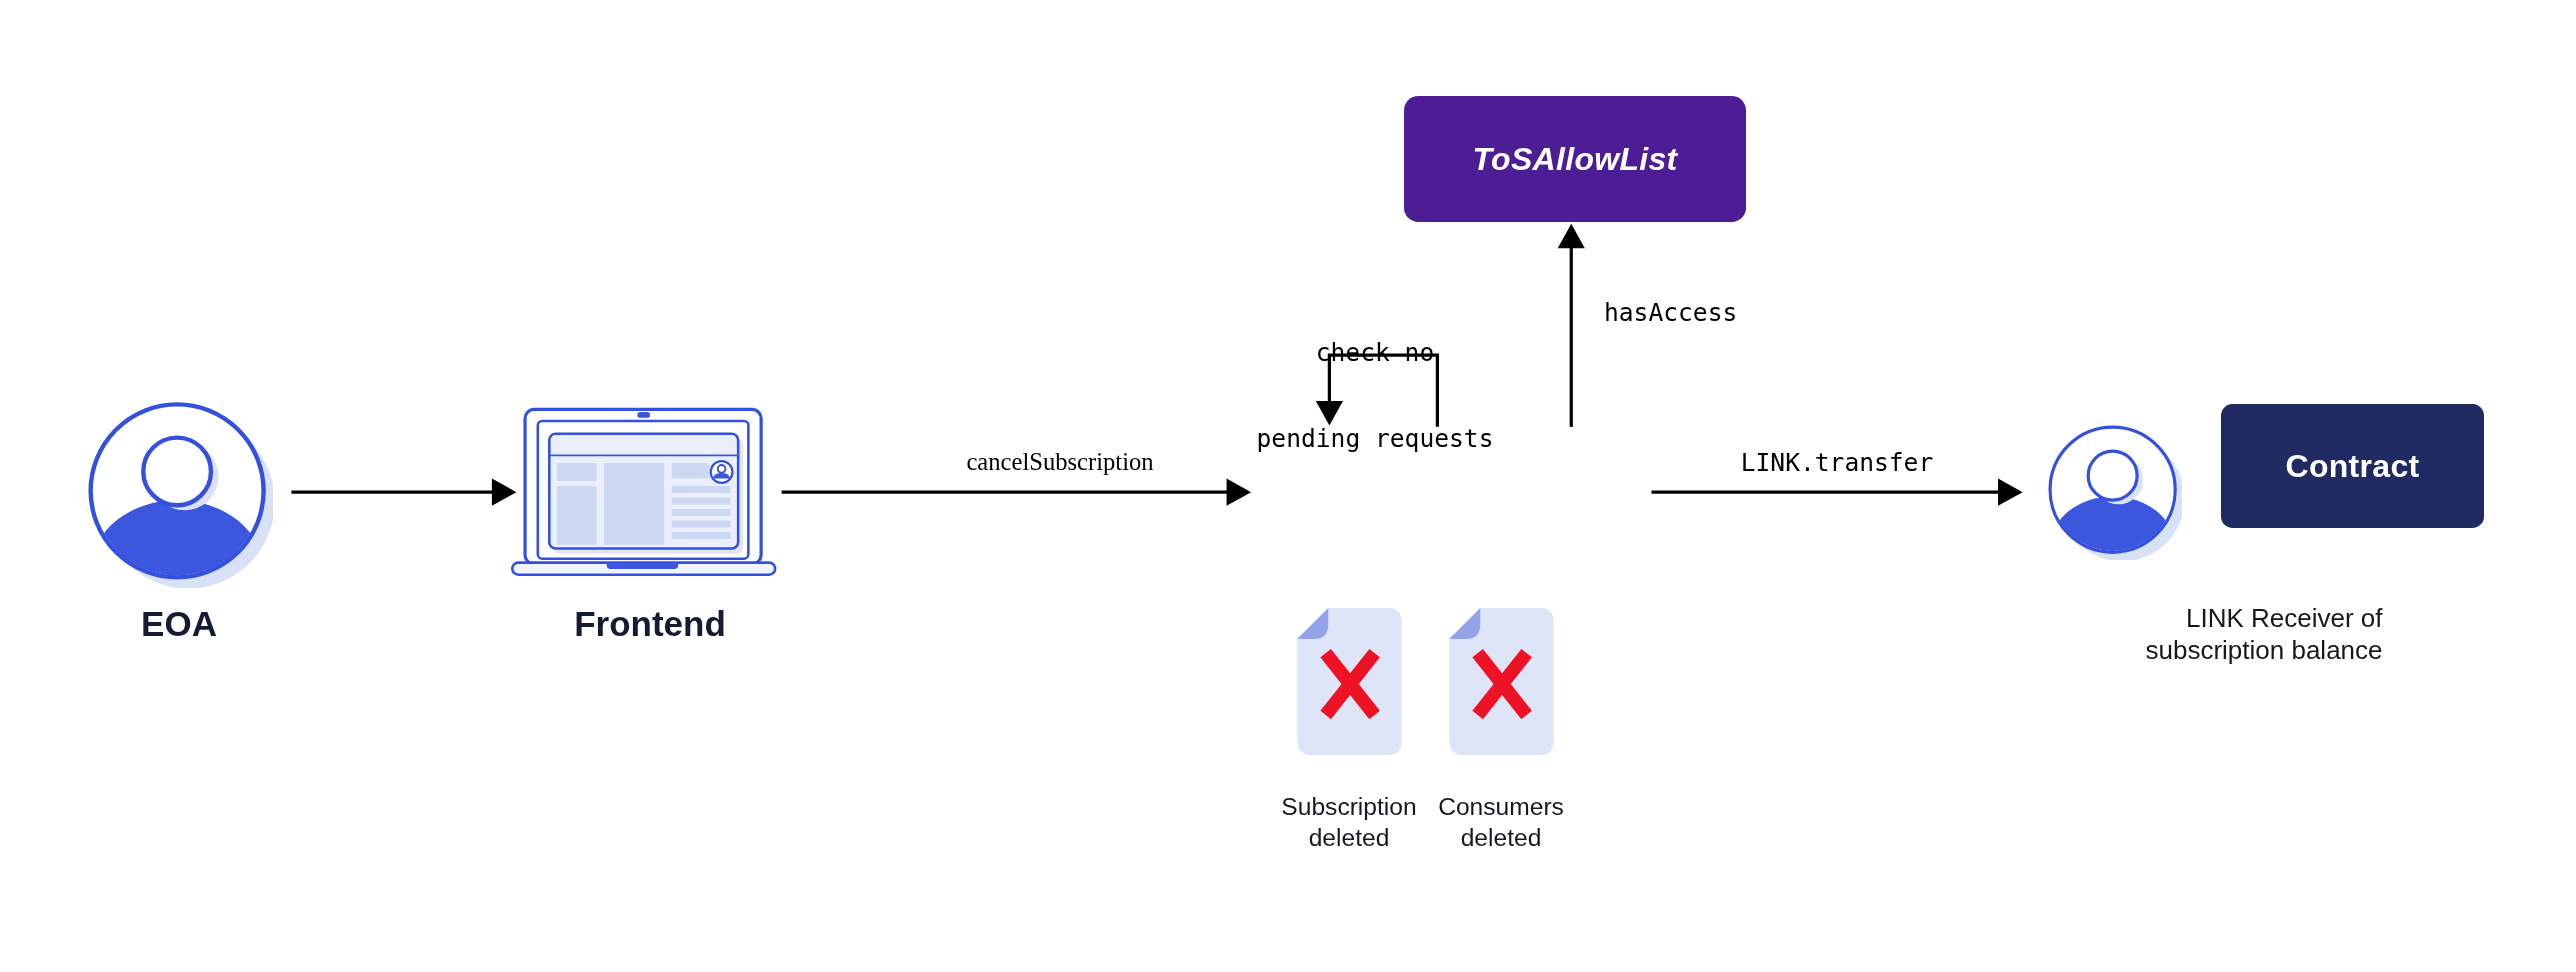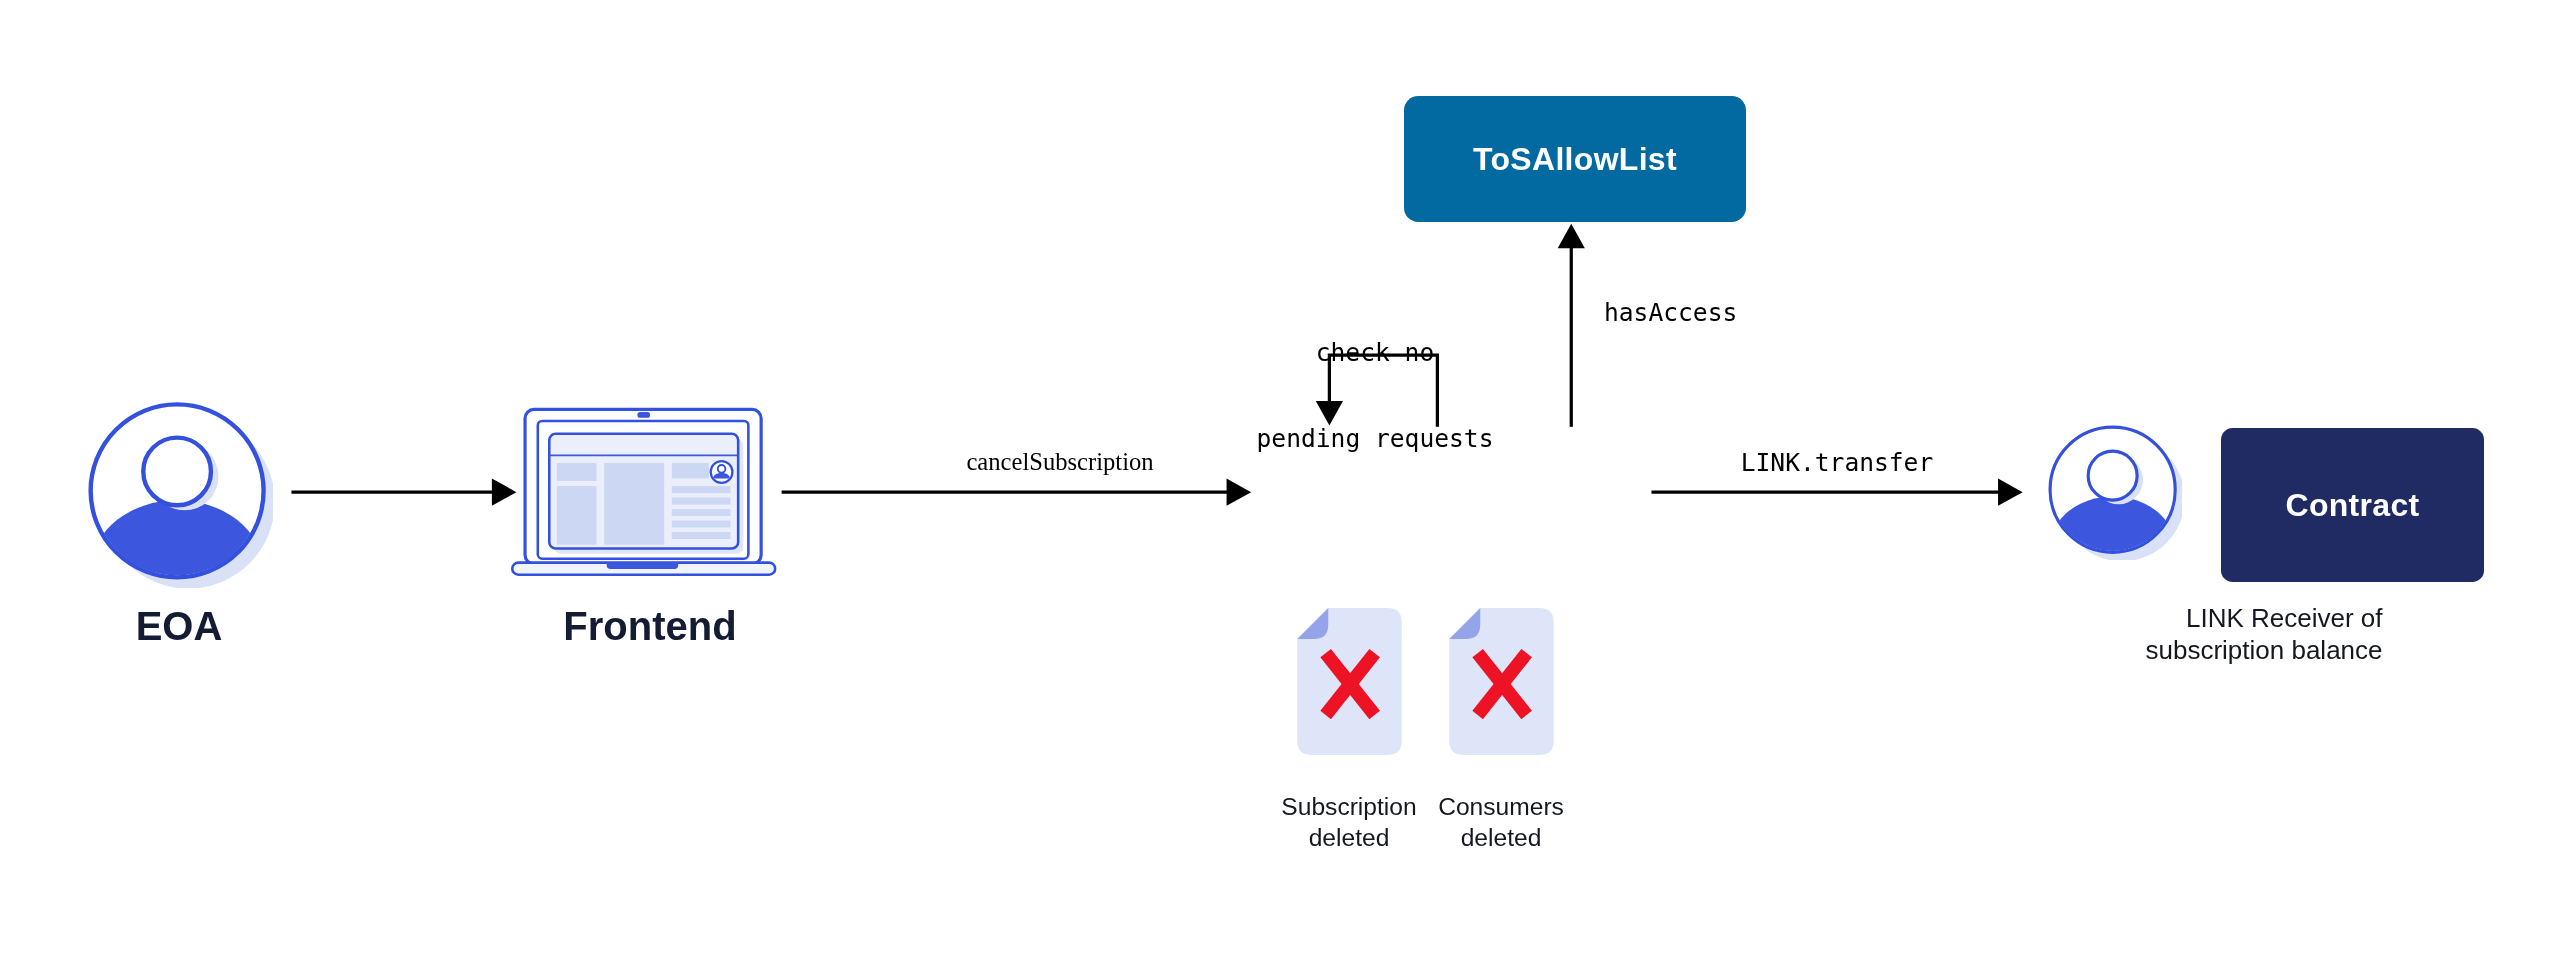--- a/index.html
+++ b/index.html
@@ -3,29 +3,29 @@
 <meta charset="utf-8">
 <style>
   html,body { margin:0; padding:0; background:#ffffff; }
   .canvas {
     position:relative; width:2576px; height:972px; background:#ffffff;
     font-family:"Liberation Sans", sans-serif; overflow:hidden;
   }
   .abs { position:absolute; }
   .edges { position:absolute; left:0; top:0; width:2576px; height:972px; }
   .node-label {
-    position:absolute; font-weight:bold; font-size:40px; color:#141c33;
+    position:absolute; font-weight:bold; font-size:35px; color:#141c33;
     transform:translateX(-50%); white-space:nowrap;
   }
   .box {
     position:absolute; display:flex; align-items:center; justify-content:center;
     color:#ffffff; font-weight:bold; font-size:32px; border-radius:14.2px;
     letter-spacing:0.3px;
   }
-  .box-slate { background:#0369a1; }
+  .box-slate { background:#4c1d95;font-style:italic; }
   .box-navy  { background:#202b64; border-radius:11.6px; }
   .mono {
     position:absolute; font-family:"DejaVu Sans Mono","Liberation Mono",monospace;
     font-size:24.6px; color:#000000; white-space:pre;text-align:center;
   }
   .center-x { transform:translateX(-50%); text-align:center; }
   .mono-lines { line-height:28.5px; }
   .caption {
     position:absolute; font-size:26px; color:#15181f; text-align:right;
     transform:translateX(-50%); line-height:32px; white-space:nowrap;
@@ -110,21 +110,21 @@
   <div class="mono center-x mono-lines" style="left:1375px; top:282px;">
     <div>check no</div>
     <div>pending requests</div>
   </div>
   <div class="mono" style="left:1604px; top:298px;">hasAccess</div>
   <div class="mono center-x" style="left:1837px; top:448px;">LINK.transfer</div>
 
   <div class="box box-slate" style="left:1404px; top:96px; width:342px; height:126px;">
     <span>ToSAllowList</span>
   </div>
-  <div class="box box-navy" style="left:2221px; top:428px; width:263px; height:154px;">
+  <div class="box box-navy" style="left:2221px; top:404px; width:263px; height:124px;">
     <span>Contract</span>
   </div>
 
   <div class="abs" style="left:2046px; top:424px; width:136px; height:136px;">
     <svg viewBox="0 0 300 300" width="136" height="136" xmlns="http://www.w3.org/2000/svg">
       <circle cx="168" cy="165" r="138" fill="#d9e1f7"></circle>
       <circle cx="147" cy="145" r="138" fill="#ffffff"></circle>
       <clipPath id="avclip2">
           <circle cx="147" cy="145" r="135"></circle>
         </clipPath>

